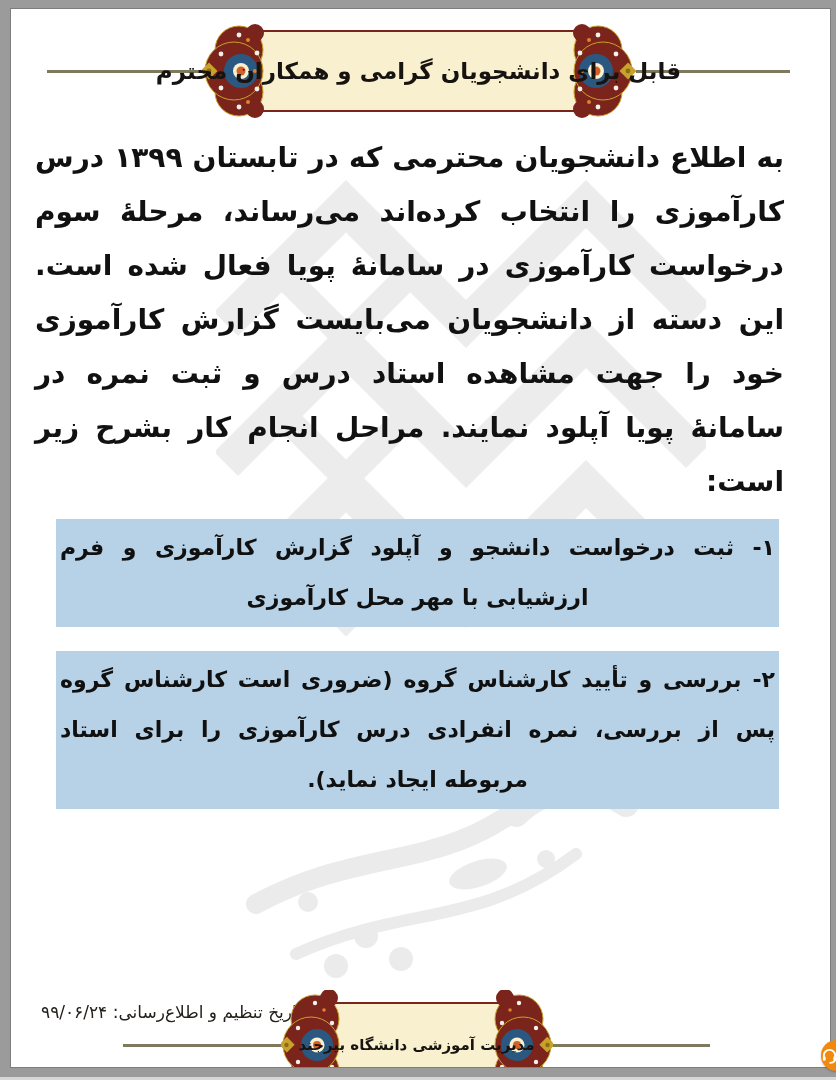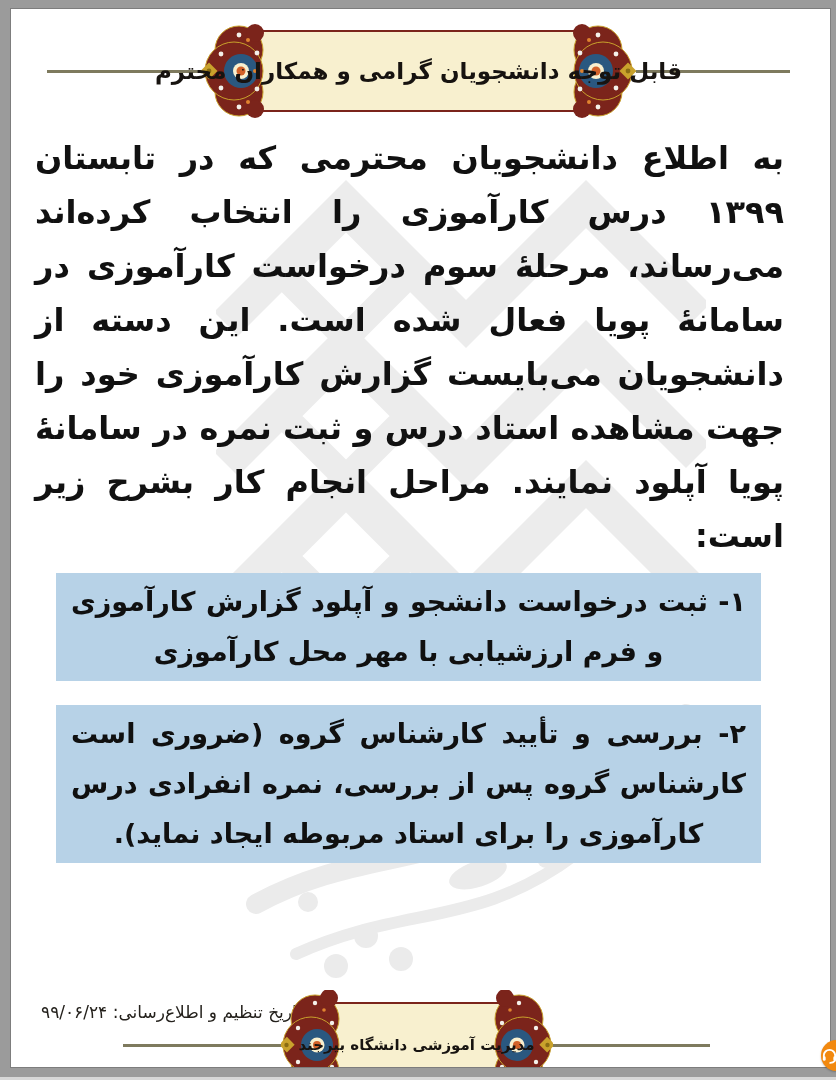--- a/index.html
+++ b/index.html
@@ -26,29 +26,29 @@
     display:flex;align-items:center;justify-content:center;
     font-weight:bold;color:#171310;direction:rtl;white-space:nowrap;
   }
   .header-row .calli{font-size:23px;padding:0 52px;}
   .footer-banner{position:absolute;left:112px;right:120px;top:981px;height:110px;z-index:3;}
   .footer-banner .calli{font-size:15px;padding:0 46px;}
   
   .announce{
     position:relative;z-index:1;
     margin:12px 46px 0 24px;
-    font-size:32px;font-weight:bold;color:#111;
+    font-size:28px;font-weight:bold;color:#111;
     line-height:54px;text-align:justify;direction:rtl;
   }
   .steps{position:relative;z-index:1;margin-top:10px;}
   .step{
     background:#b7d2e7;
-    margin:0 69px 24px 45px;
-    padding:4px 15px;
-    font-size:27px;font-weight:bold;color:#101010;
+    margin:0 51px 24px 45px;
+    padding:4px 4px;
+    font-size:22px;font-weight:bold;color:#101010;
     line-height:50px;direction:rtl;
     text-align:justify;text-align-last:center;
   }
   
   .footer-date{
     position:absolute;left:30px;top:993px;z-index:3;
     font-size:17px;color:#24211c;direction:rtl;white-space:nowrap;
   }
   
   .support-btn{
@@ -116,21 +116,21 @@
               <circle cx="54" cy="48" r="2"></circle>
             </g>
             <rect x="2" y="42" width="12" height="12" transform="rotate(45 8 48)" fill="#c9a22c"></rect>
             <circle cx="8" cy="48" r="2.4" fill="#8a6d14"></circle>
           </g>
         </defs>
         <rect x="44" y="8" width="347" height="80" rx="7" fill="#f8f0cf" stroke="#7b241b" stroke-width="2"></rect>
         <use href="#cap-h"></use>
         <use href="#cap-h" transform="translate(435,0) scale(-1,1)"></use>
       </svg>
-      <div class="calli">قابل توجه دانشجویان گرامی و همکاران محترم</div>
+      <div class="calli">قابل برای دانشجویان گرامی و همکاران محترم</div>
     </div>
     <div class="rule"></div>
   </div>
 
   <p class="announce">به اطلاع دانشجویان محترمی که در تابستان ۱۳۹۹ درس کارآموزی را انتخاب کرده‌اند می‌رساند، مرحلۀ سوم درخواست کارآموزی در سامانۀ پویا فعال شده است. این دسته از دانشجویان می‌بایست گزارش کارآموزی خود را جهت مشاهده استاد درس و ثبت نمره در سامانۀ پویا آپلود نمایند. مراحل انجام کار بشرح زیر است:</p>
 
   <div class="steps">
     <div class="step">۱- ثبت درخواست دانشجو و آپلود گزارش کارآموزی و فرم ارزشیابی با مهر محل کارآموزی</div>
     <div class="step">۲- بررسی و تأیید کارشناس گروه (ضروری است کارشناس گروه پس از بررسی، نمره انفرادی درس کارآموزی را برای استاد مربوطه ایجاد نماید).</div>
   </div>

